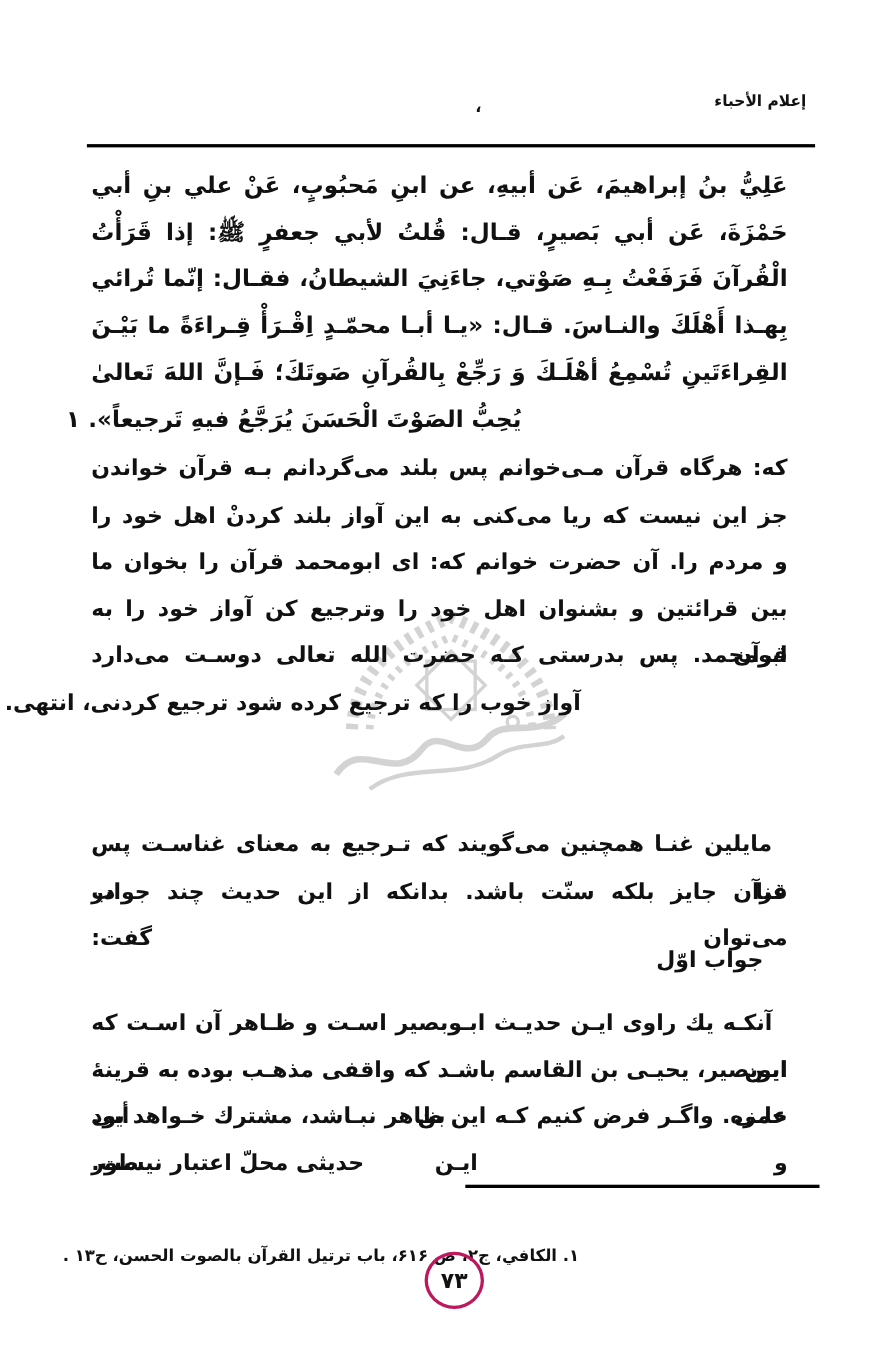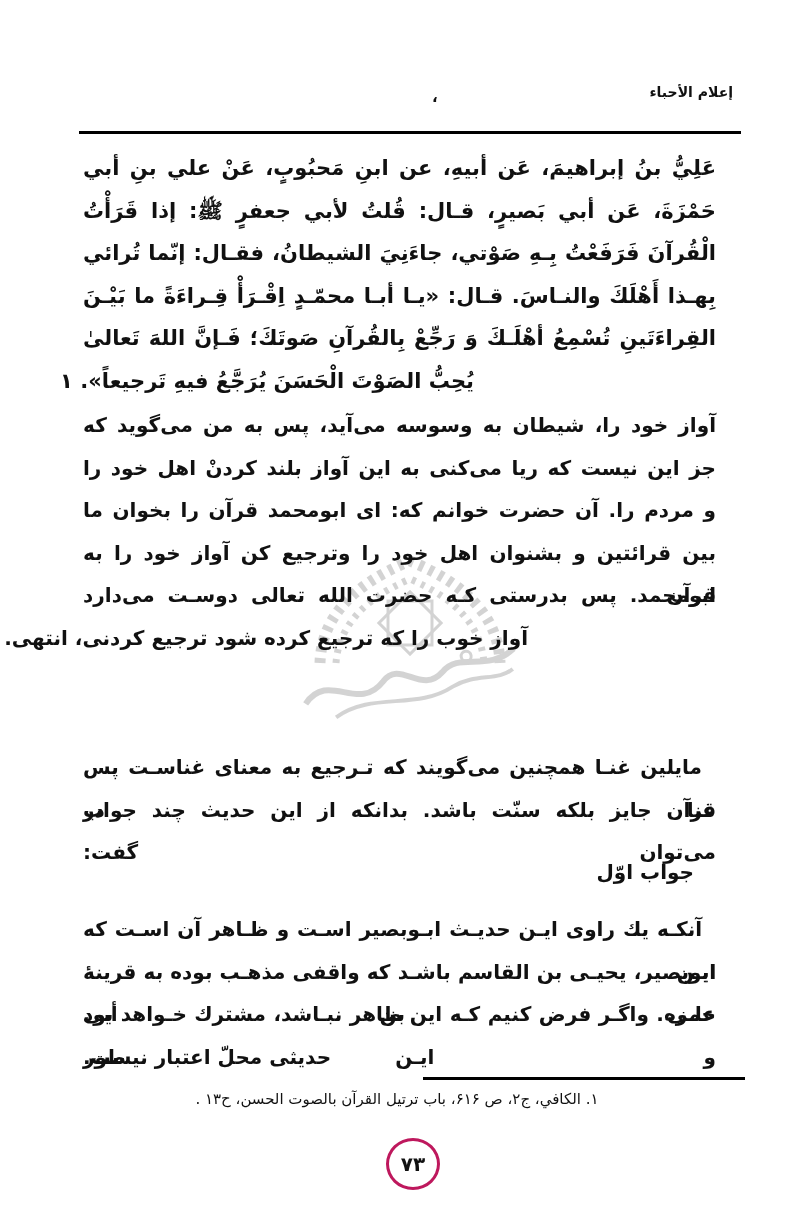--- a/index.html
+++ b/index.html
@@ -26,21 +26,21 @@
   .para-indent{text-indent:104px;}
   .para-indent-sm{text-indent:14px;}
   .trans-end{text-align:right !important;text-align-last:auto !important;margin-right:188px;white-space:nowrap;}
   .commentary{top:746px;}
   .section-heading{position:absolute;top:860px;right:103px;font-size:20px;font-weight:bold;z-index:2;margin-left:37px;}
   .answer{top:908px;}
   .flush-left{text-align:left !important;text-align-last:auto !important;white-space:nowrap;}
 
   
   .footnote-rule{position:absolute;top:1077px;right:52px;width:322px;height:3px;background:#000;}
-  .footnote{position:absolute;top:1090px;right:60px;width:680px;font-size:15px;font-weight:normal;text-align:center;direction:rtl;z-index:2;}
+  .footnote{position:absolute;top:1132px;right:60px;width:680px;font-size:15px;font-weight:bold;text-align:left;direction:rtl;z-index:2;}
 
   
   .page-circle{
     position:absolute;top:1138px;left:386px;width:48px;height:46px;
     border:3px solid #be185d;border-radius:50%;
     text-align:center;line-height:46px;font-size:20px;font-weight:bold;z-index:2;
   }
 
   
   .watermark{position:absolute;top:545px;left:292px;width:240px;height:175px;z-index:1;opacity:.65;}
@@ -73,21 +73,21 @@
   <div class="text-block quote">
     <div class="ln">عَلِيُّ بنُ إبراهيمَ، عَن أبيهِ، عن ابنِ مَحبُوبٍ، عَنْ علي بنِ أبي</div>
     <div class="ln">حَمْزَةَ، عَن أبي بَصيرٍ، قـال: قُلتُ لأبي جعفرٍ ﷺ: إذا قَرَأْتُ</div>
     <div class="ln">الْقُرآنَ فَرَفَعْتُ بِـهِ صَوْتي، جاءَنِيَ الشيطانُ، فقـال: إنّما تُرائي</div>
     <div class="ln">بِهـذا أَهْلَكَ والنـاسَ. قـال: «يـا أبـا محمّـدٍ اِقْـرَأْ قِـراءَةً ما بَيْـنَ</div>
     <div class="ln">القِراءَتَينِ تُسْمِعُ أهْلَـكَ وَ رَجِّعْ بِالقُرآنِ صَوتَكَ؛ فَـإنَّ اللهَ تَعالىٰ</div>
     <div class="ln quote-end">يُحِبُّ الصَوْتَ الْحَسَنَ يُرَجَّعُ فيهِ تَرجيعاً». ۱</div>
   </div>
 
   <div class="text-block translation">
-    <div class="ln">آواز خود را، شیطان به وسوسه می‌آید، پس به من می‌گوید که</div>
+    <div class="ln">که: هرگاه قرآن مـی‌خوانم پس بلند می‌گردانم بـه قرآن خواندن</div>
     <div class="ln">جز این نیست که ریا می‌کنی به این آواز بلند کردنْ اهل خود را</div>
     <div class="ln">و مردم را. آن حضرت خوانم که: ای ابومحمد قرآن را بخوان ما</div>
     <div class="ln">بین قرائتین و بشنوان اهل خود را وترجیع کن آواز خود را به قرآن</div>
     <div class="ln">ابومحمد. پس بدرستی کـه حضرت الله تعالی دوسـت می‌دارد</div>
     <div class="ln trans-end">آواز خوب را که ترجیع کرده شود ترجیع کردنی، انتهی.</div>
   </div>
 
   <div class="text-block commentary">
     <div class="ln para-indent-sm">مایلین غنـا همچنین می‌گویند که تـرجیع به معنای غناسـت پس غنا در</div>
     <div class="ln">قرآن جایز بلکه سنّت باشد. بدانکه از این حدیث چند جواب می‌توان گفت:</div>

